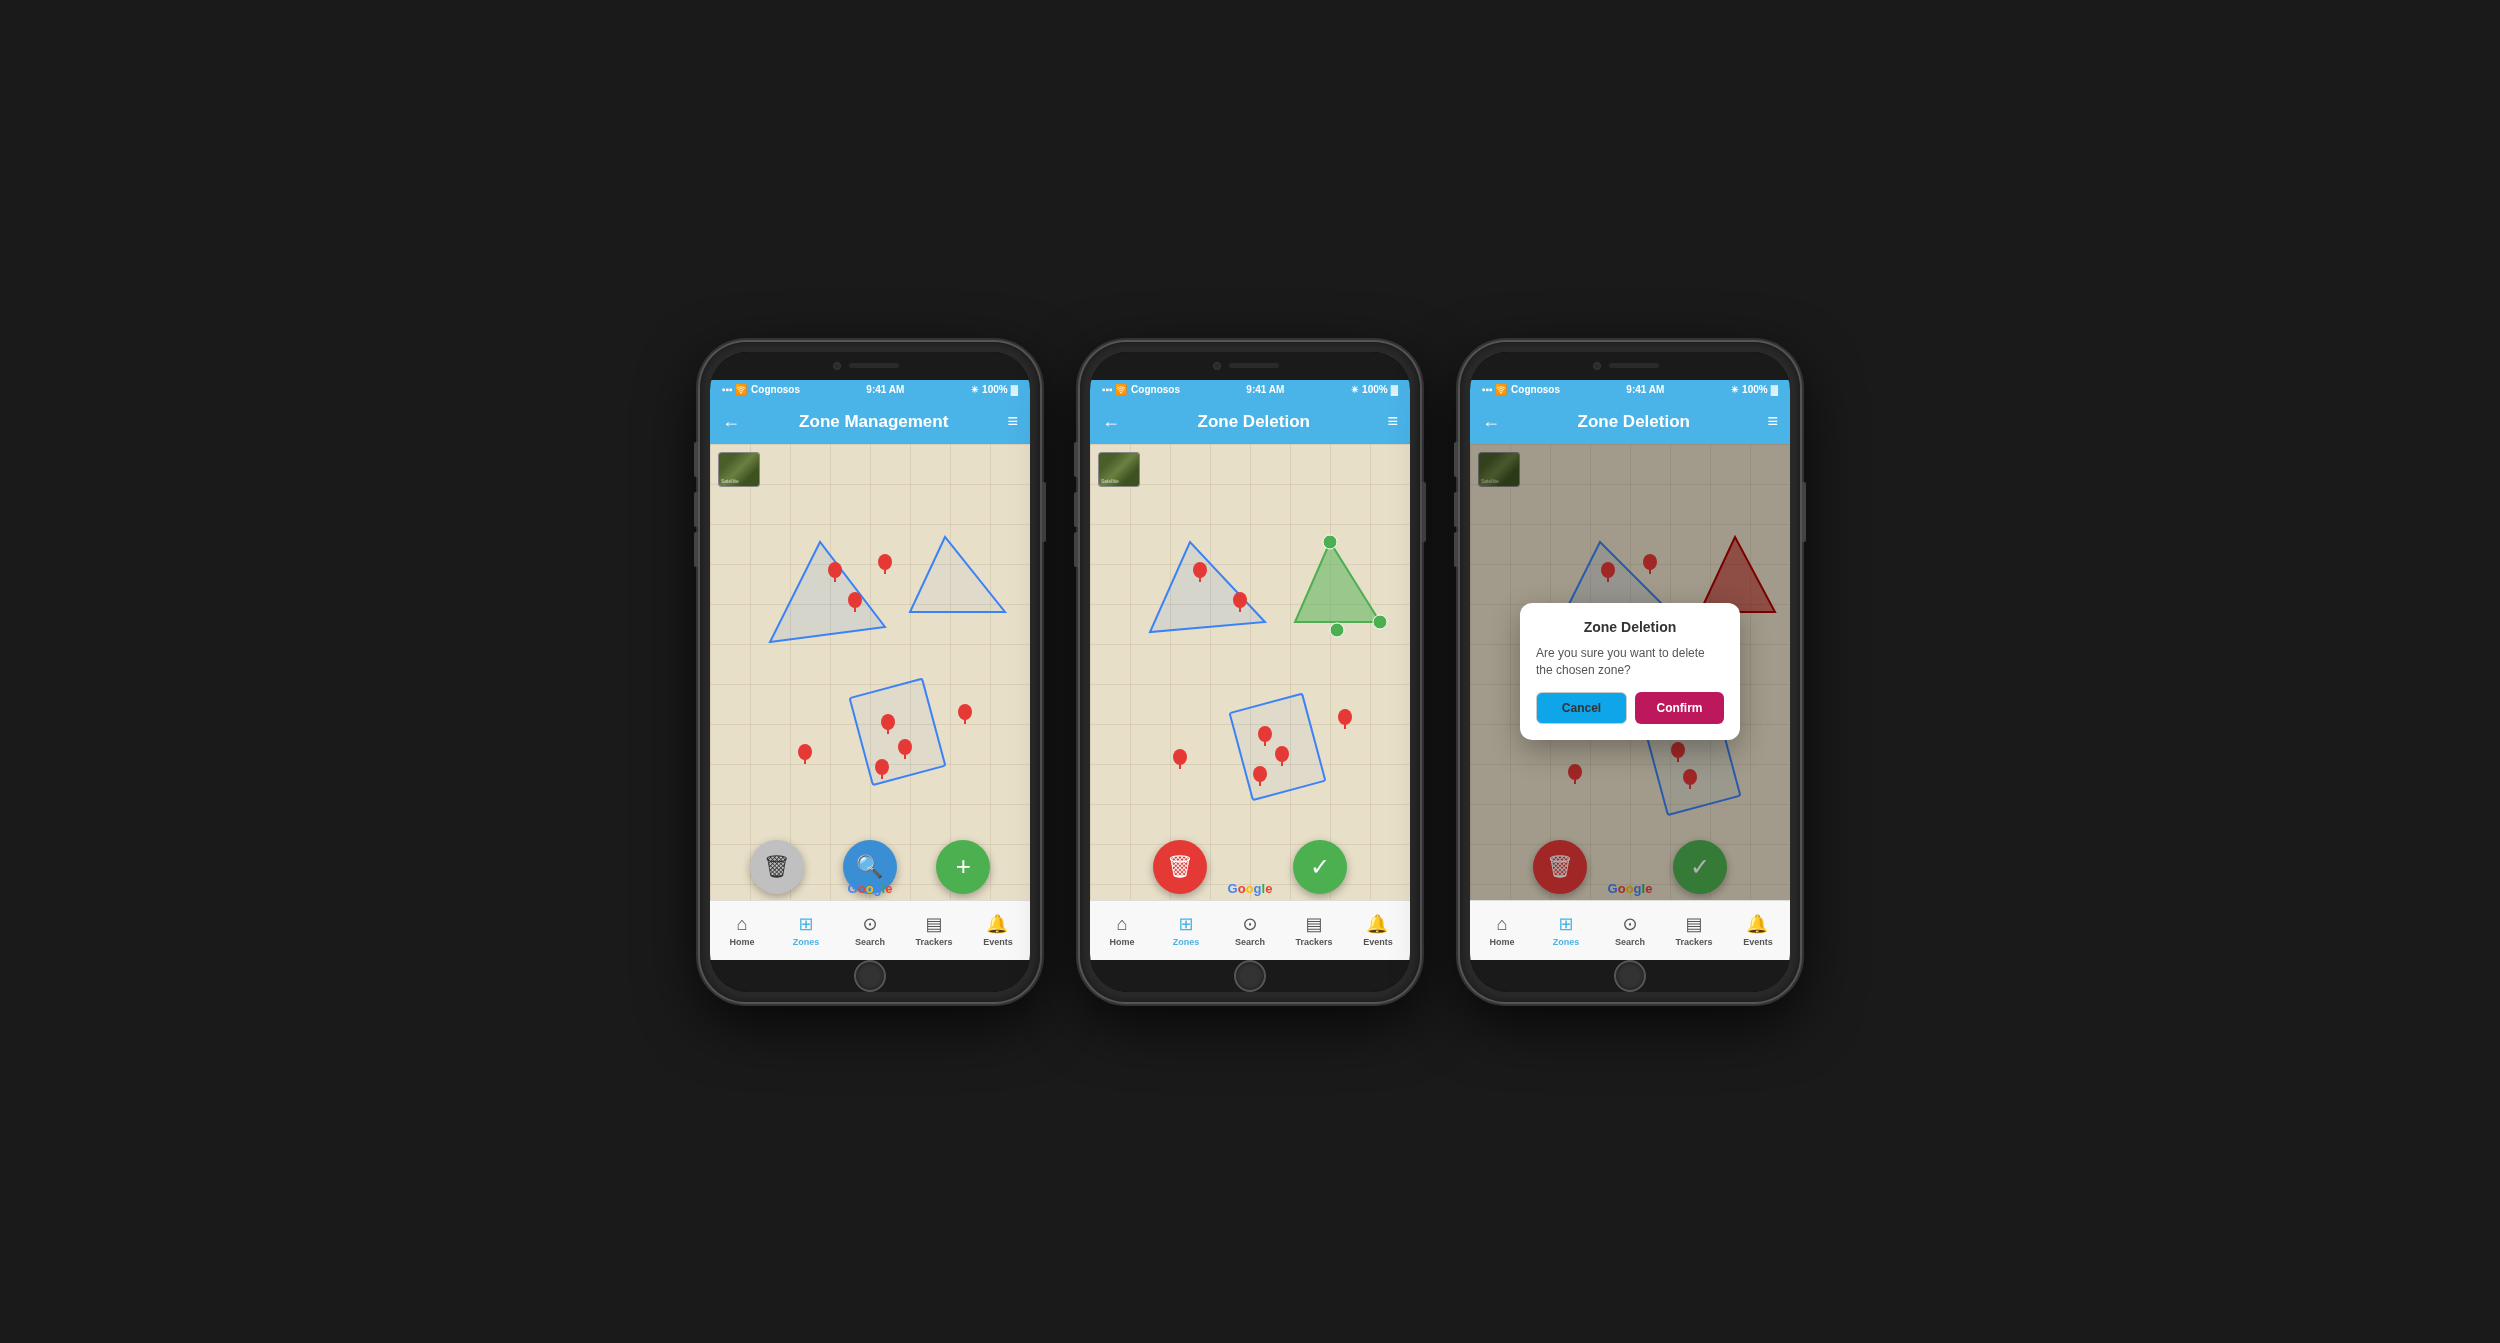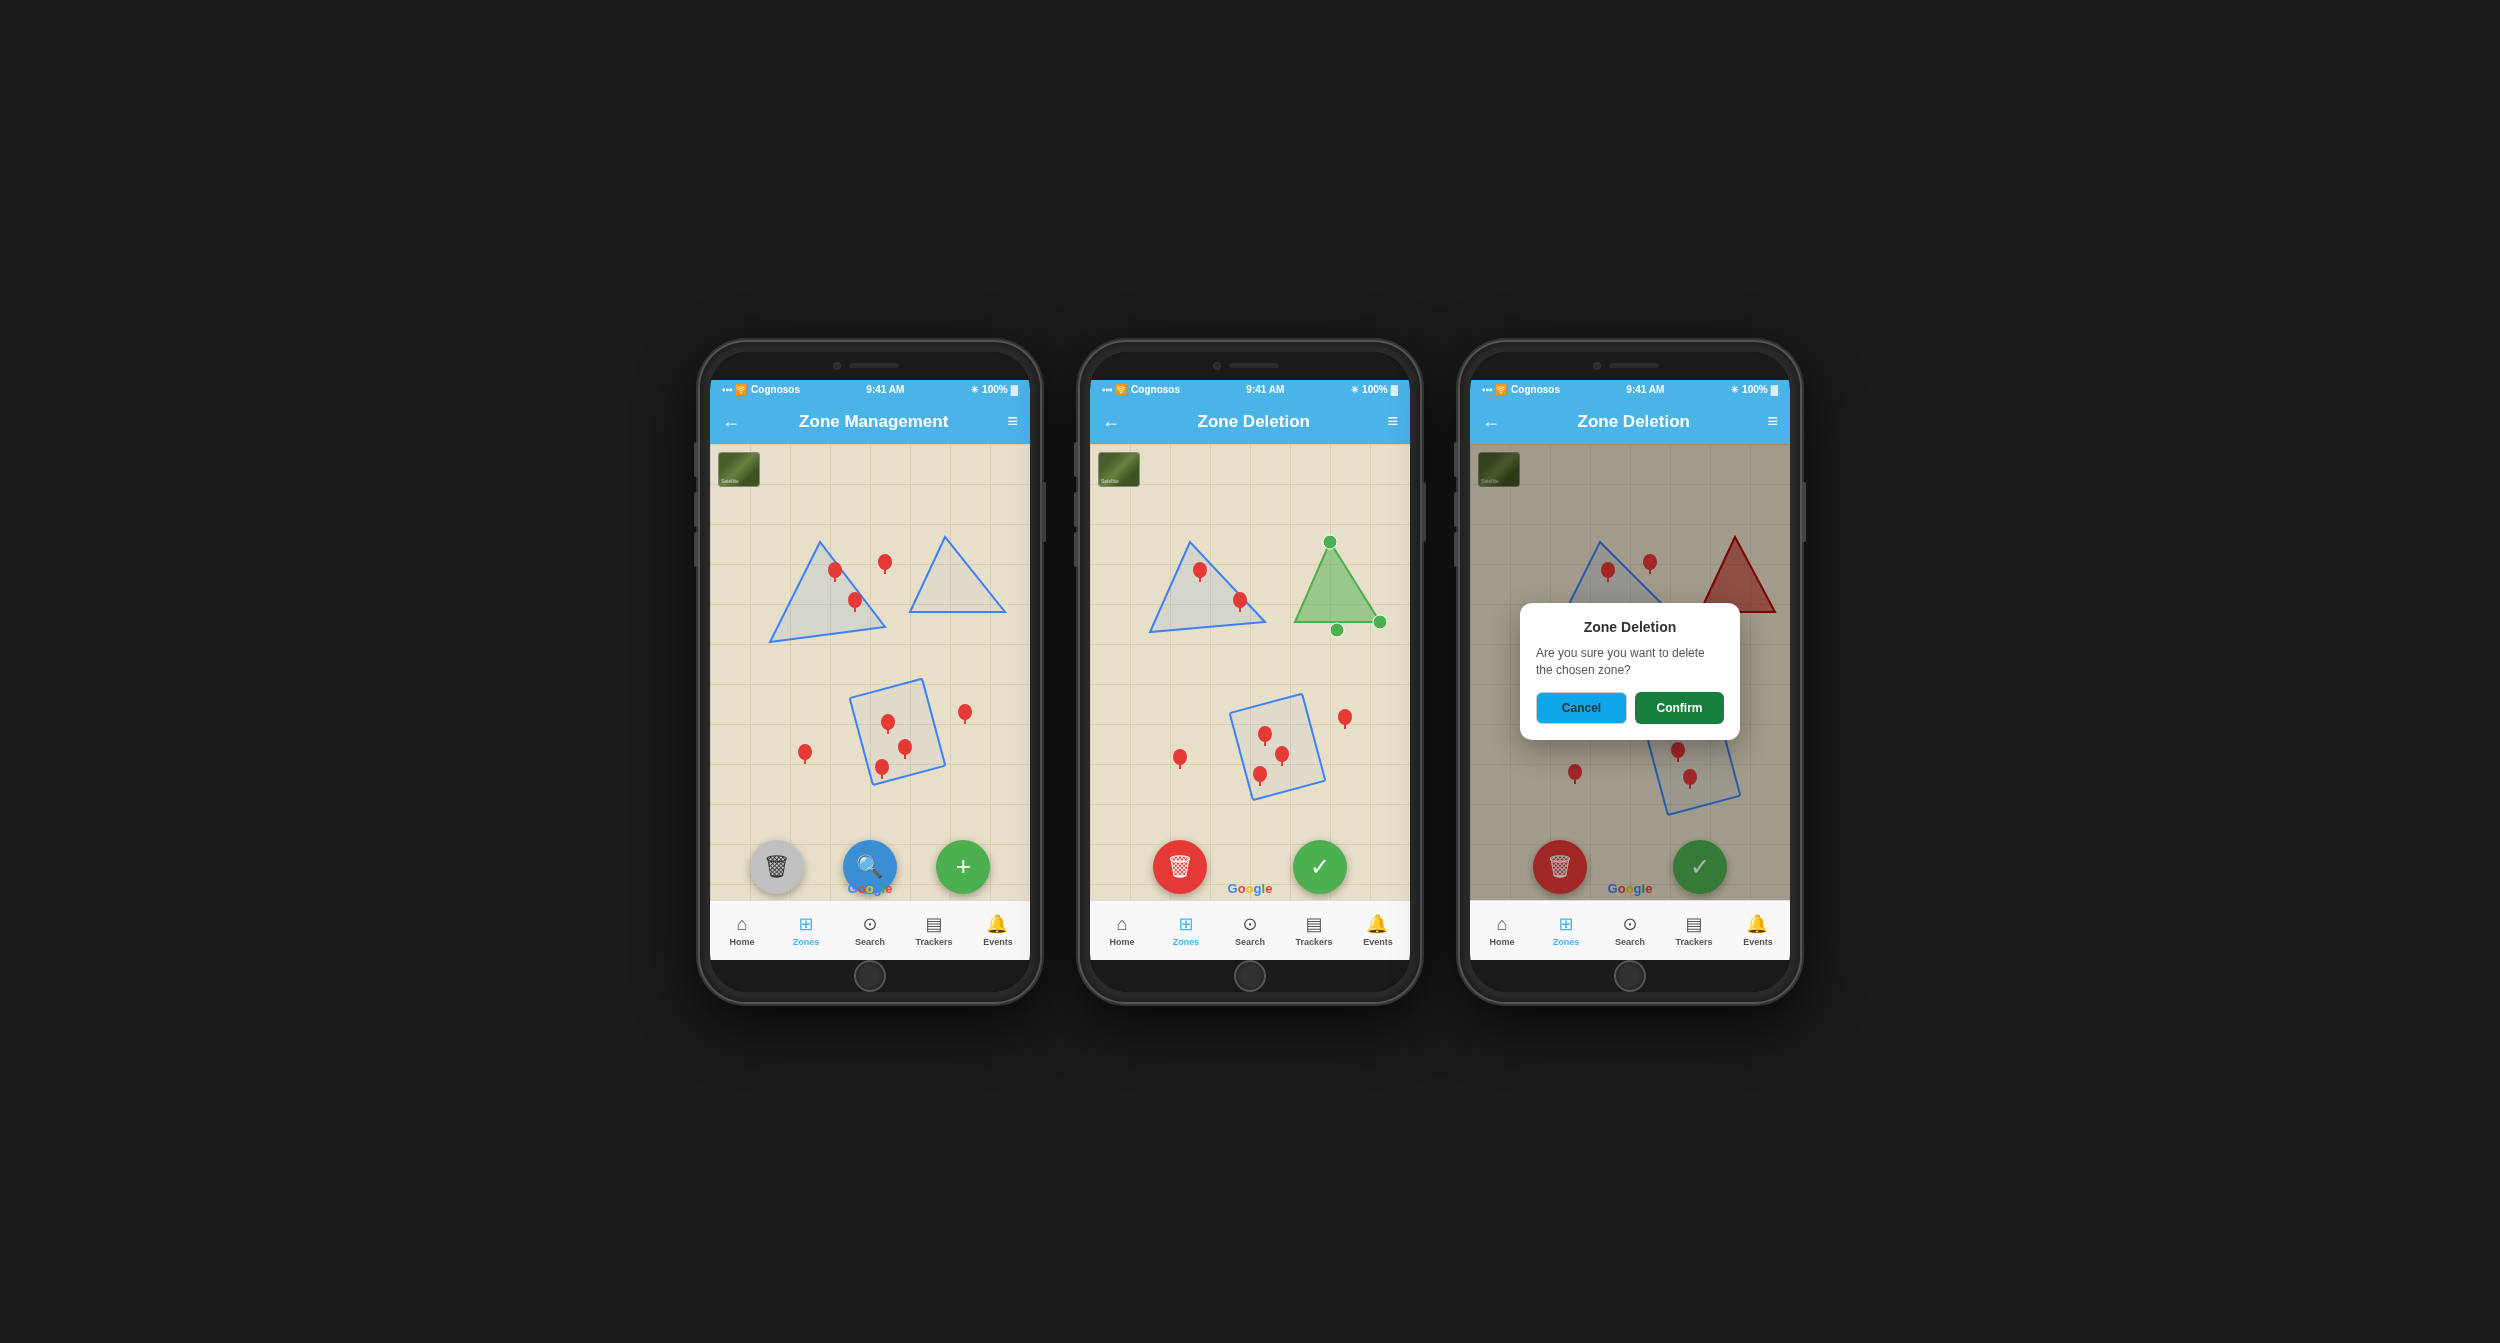--- a/index.html
+++ b/index.html
@@ -307,21 +307,21 @@
       font-size: 12px;
       font-weight: 600;
       cursor: pointer;
     }
     .btn-cancel {
       background: #0ea5e9;
       color: #333;
       border: 1px solid #ccc;
     }
     .btn-confirm {
-      background: #15803d;
+      background: #be185d;
       color: white;
     }
   </style>
 </head>
 <body>
 
 <div class="phones-container">
 
   <div class="phone">
     <div class="phone-inner">

